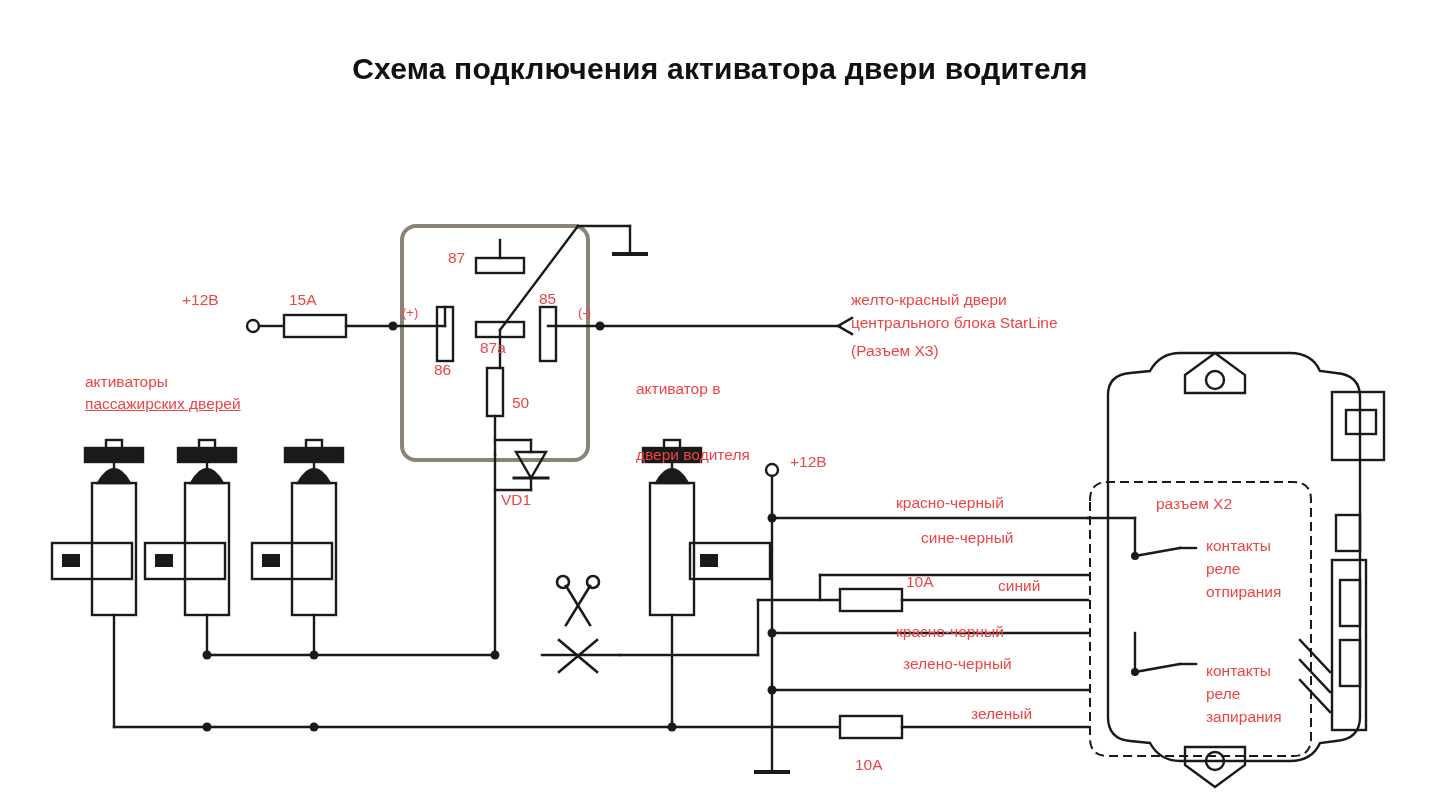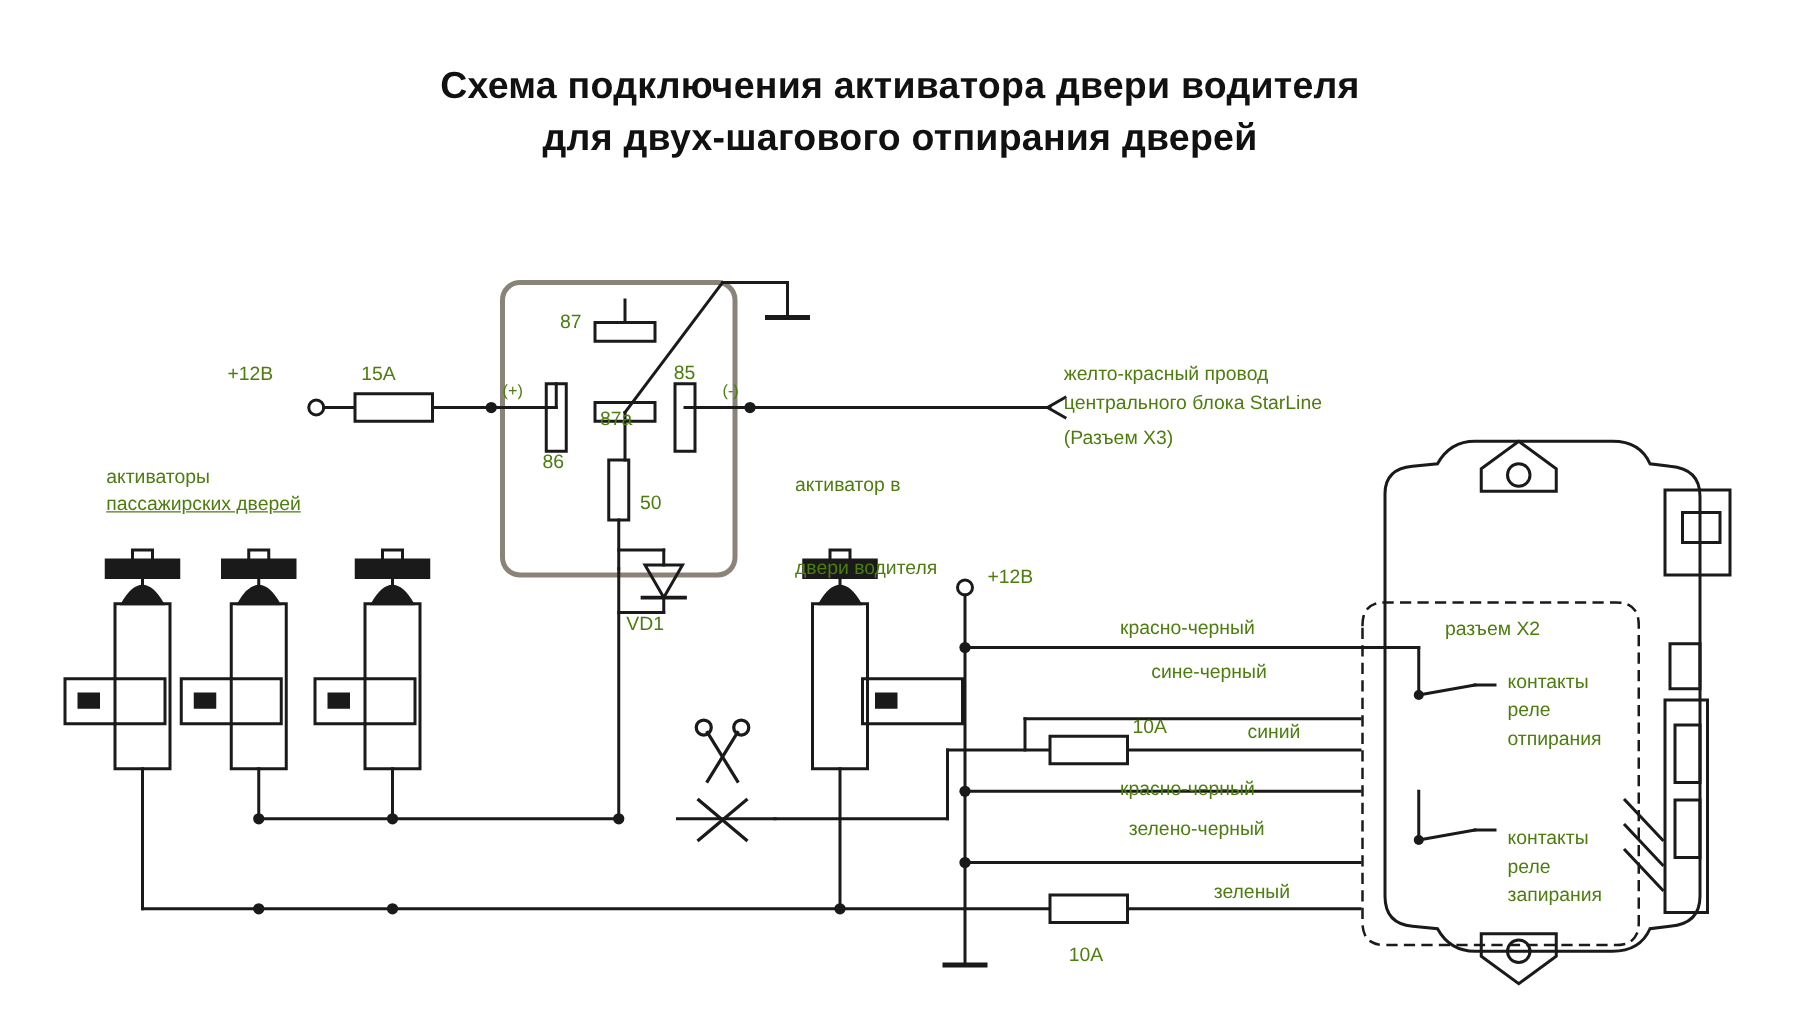--- a/index.html
+++ b/index.html
@@ -40,36 +40,35 @@
   .title-line {
     font-size: 30px;
     font-weight: bold;
     color: #111;
     line-height: 42px;
     letter-spacing: 0.2px;
   }
   .lbl {
     position: absolute;
     font-size: 15.5px;
-    color: #4d7c0f;
+    color: #ef4444;
     line-height: 19px;
     white-space: pre;
   }
   .lbl.tiny {
     font-size: 13px;
   }
 </style>
 </head>
 <body>
 
 <div id="diagram-root">
 
   <div class="title-block">
     <div class="title-line">Схема подключения активатора двери водителя</div>
-    <div class="title-line">для двух-шагового отпирания дверей</div>
   </div>
 
   <svg class="schematic" viewBox="0 0 1440 811">
     <g fill="none" stroke="#1a1a1a" stroke-width="2.4" stroke-linecap="square">
 
       <rect x="402" y="226" width="186" height="234" rx="14" ry="14" stroke="#8a8378" stroke-width="4" fill="none"></rect>
 
       <rect x="476" y="258" width="48" height="15" fill="#ffffff" stroke="#1a1a1a" stroke-width="2.4"></rect>
       <rect x="476" y="322" width="48" height="15" fill="#ffffff" stroke="#1a1a1a" stroke-width="2.4"></rect>
       <rect x="437" y="307" width="16" height="54" fill="#ffffff" stroke="#1a1a1a" stroke-width="2.4"></rect>
@@ -267,36 +266,36 @@
         <line x1="597" y1="640" x2="559" y2="672"></line>
       </g>
 
     </g>
   </svg>
 
   <div class="lbl" style="left:182px; top:290px;">+12В</div>
   <div class="lbl" style="left:289px; top:290px;">15А</div>
 
   <div class="lbl" style="left:448px; top:248px;">87</div>
-  <div class="lbl" style="left:480px; top:326px;">87a</div>
+  <div class="lbl" style="left:480px; top:338px;">87a</div>
   <div class="lbl" style="left:539px; top:289px;">85</div>
   <div class="lbl" style="left:434px; top:360px;">86</div>
   <div class="lbl" style="left:512px; top:393px;">50</div>
   <div class="lbl tiny" style="left:402px; top:303px;">(+)</div>
   <div class="lbl tiny" style="left:578px; top:303px;">(-)</div>
 
   <div class="lbl" style="left:501px; top:490px;">VD1</div>
 
   <div class="lbl" style="left:85px; top:372px; width:280px;">активаторы</div>
   <div class="lbl" style="left:85px; top:394px; width:280px;text-decoration:underline;">пассажирских дверей</div>
 
   <div class="lbl" style="left:636px; top:379px;">активатор в</div>
   <div class="lbl" style="left:636px; top:401px;margin-top:44px;">двери водителя</div>
 
-  <div class="lbl" style="left:851px; top:290px;">желто-красный провод</div>
+  <div class="lbl" style="left:851px; top:290px;">желто-красный двери</div>
   <div class="lbl" style="left:851px; top:313px;">центрального блока StarLine</div>
   <div class="lbl" style="left:851px; top:341px;">(Разъем X3)</div>
 
   <div class="lbl" style="left:790px; top:452px;">+12В</div>
 
   <div class="lbl" style="left:896px; top:493px;">красно-черный</div>
   <div class="lbl" style="left:921px; top:528px;">сине-черный</div>
   <div class="lbl" style="left:998px; top:576px;">синий</div>
   <div class="lbl" style="left:896px; top:622px;">красно-черный</div>
   <div class="lbl" style="left:903px; top:654px;">зелено-черный</div>

